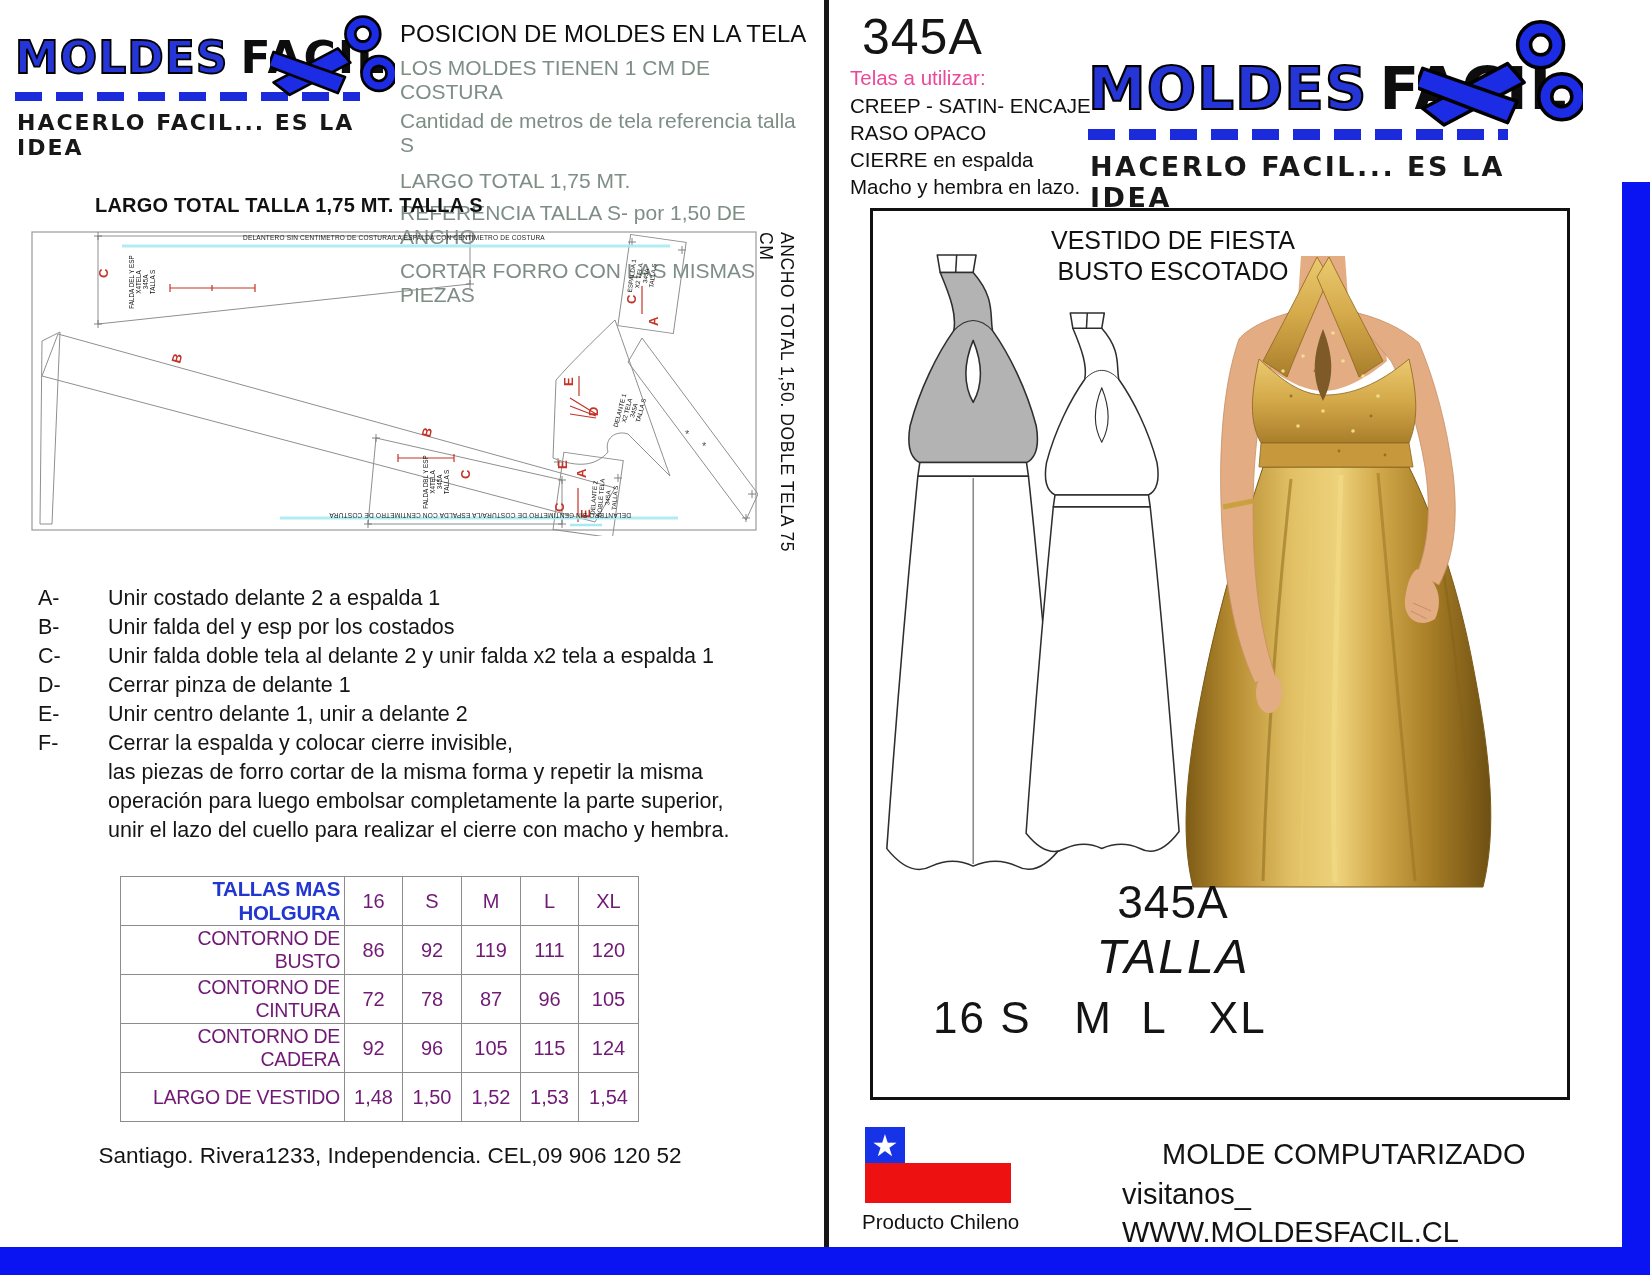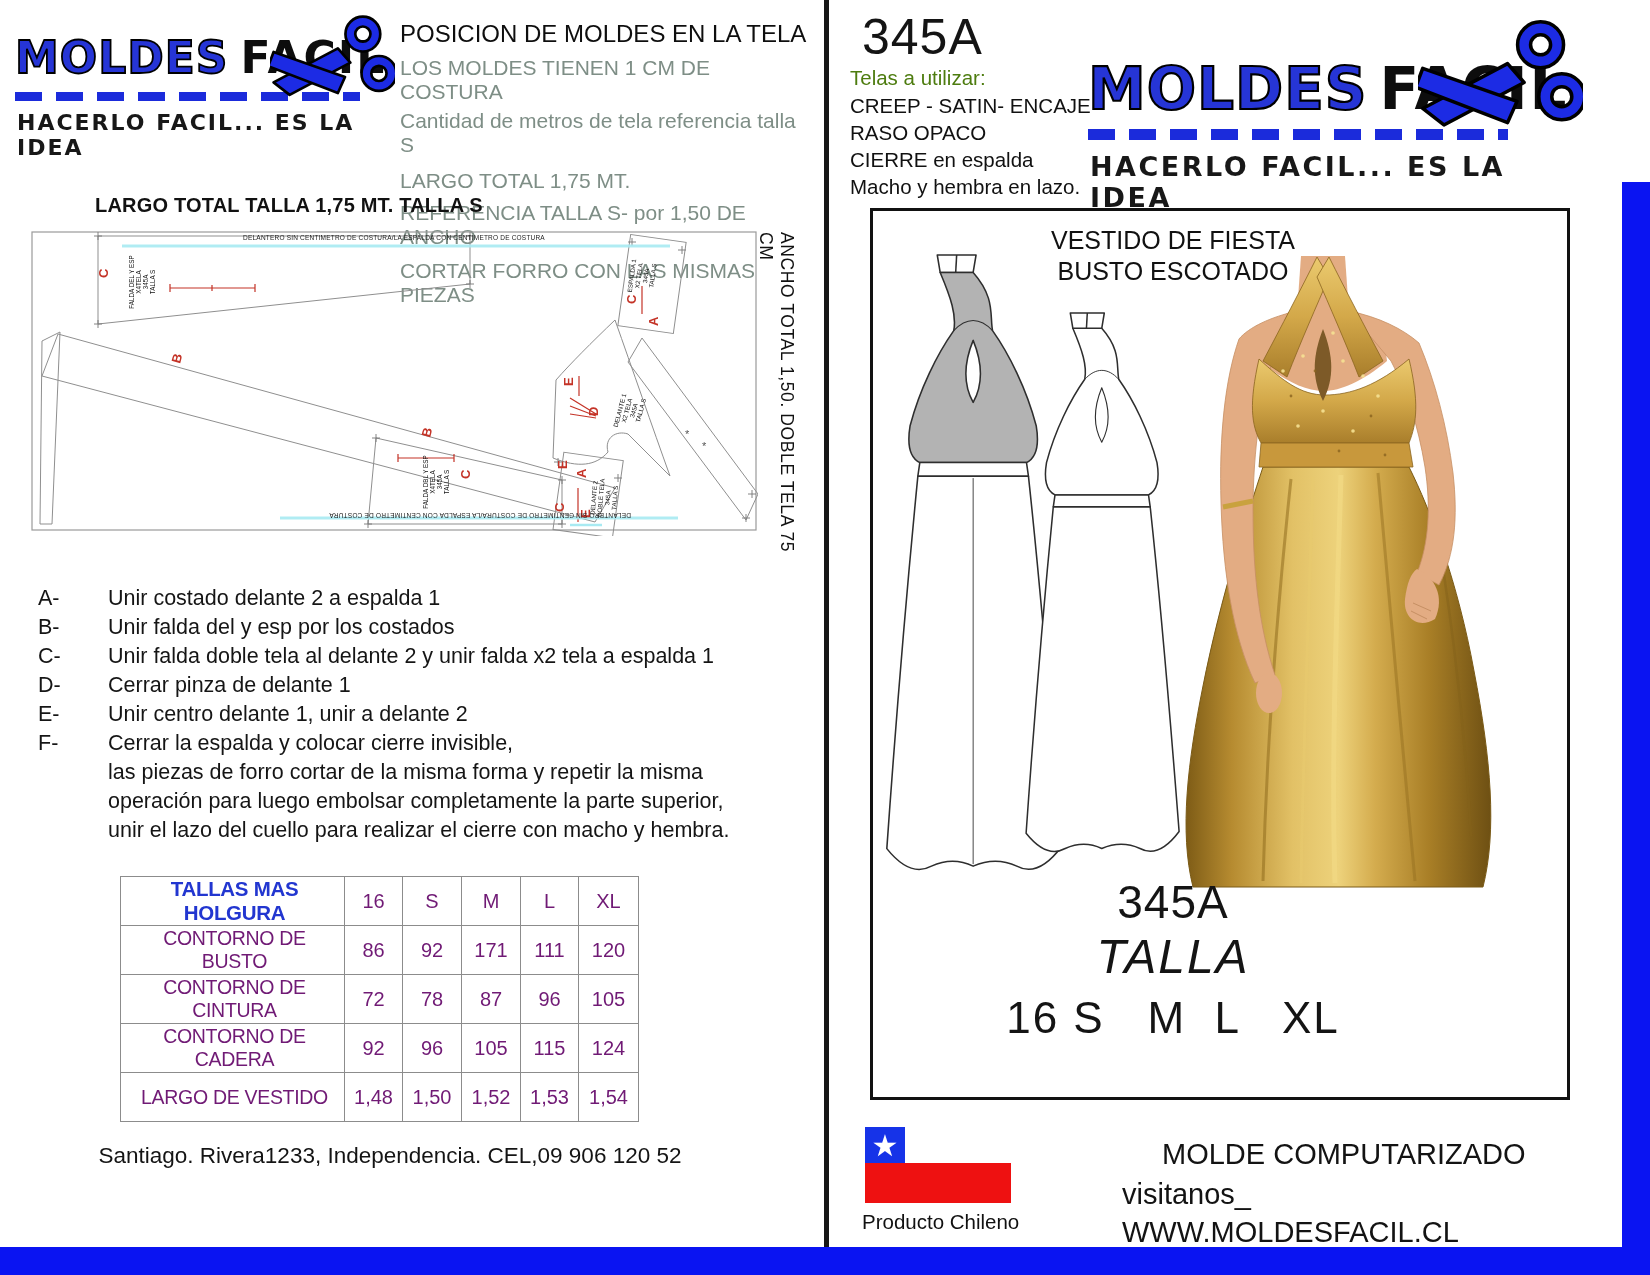--- a/index.html
+++ b/index.html
@@ -23,35 +23,35 @@
   .diag-title{font-size:20px;color:#111;font-weight:bold;letter-spacing:.2px;}
   .diagram-box{left:30px;top:226px;width:728px;height:310px;}
   .diagram-box svg{position:absolute;left:0;top:0;}
   .note{font-size:6.5px;color:#1a1a1a;text-align:center;letter-spacing:.2px;white-space:nowrap;}
   .side-note{writing-mode:vertical-rl;font-size:17.5px;color:#111;letter-spacing:.6px;}
   .instr-row{font-size:21.5px;color:#151515;white-space:nowrap;}
   .instr-letter{display:inline-block;width:70px;}
   table.sizes{border-collapse:collapse;table-layout:fixed;}
   table.sizes td{border:1.6px solid #8c8c8c;font-size:20px;text-align:center;vertical-align:middle;
                  height:48px;padding:0 4px;color:#701a75;}
-  table.sizes td.rowlabel{text-align:center;padding-left:8px;font-size:19.5px;letter-spacing:-0.3px;}
+  table.sizes td.rowlabel{text-align:right;padding-left:8px;font-size:19.5px;letter-spacing:-0.3px;}
   table.sizes td.bluehead{color:#2236D0;font-weight:bold;font-size:20.5px;}
   .address{font-size:22.5px;color:#141414;text-align:center;}
 
   
   .divider{background:#161616;}
   .blue-bar{background:#0A14F2;}
   .big-num{font-size:50px;color:#141414;letter-spacing:1px;}
-  .fabric-title{font-size:20.5px;color:#4d7c0f;}
+  .fabric-title{font-size:20.5px;color:#ec4899;}
   .fabric-line{font-size:20.5px;color:#111;}
   .panel{border:3px solid #111;background:#fff;}
   .panel-title{font-size:25px;color:#111;text-align:center;line-height:31px;}
   .panel-num{font-size:46px;text-align:center;letter-spacing:1px;}
   .panel-talla{font-size:48px;text-align:center;letter-spacing:2px;}
-  .panel-sizes{font-size:44px;text-align:center;white-space:pre;letter-spacing:2px;}
+  .panel-sizes{font-size:44px;white-space:pre;letter-spacing:2px;}
   .flag-caption{font-size:20.5px;color:#111;}
   .footer-line{font-size:29px;color:#131313;}
   .star{color:#fff;font-size:30px;line-height:38px;text-align:center;width:40px;display:block;}
 
   
   .dred{fill:#C43327;font-size:13px;font-weight:bold;font-family:"Liberation Sans",sans-serif;}
   .dtiny{fill:#111;font-size:6.3px;font-family:"Liberation Sans",sans-serif;}
   .dstar{fill:#555;font-size:11px;}
 </style>
 </head>
@@ -221,21 +221,21 @@
     <td>16</td>
     <td>S</td>
     <td>M</td>
     <td>L</td>
     <td>XL</td>
   </tr>
   <tr>
     <td class="rowlabel">CONTORNO DE BUSTO</td>
     <td>86</td>
     <td>92</td>
-    <td>171</td>
+    <td>119</td>
     <td>111</td>
     <td>120</td>
   </tr>
   <tr>
     <td class="rowlabel">CONTORNO DE CINTURA</td>
     <td>72</td>
     <td>78</td>
     <td>87</td>
     <td>96</td>
     <td>105</td>

